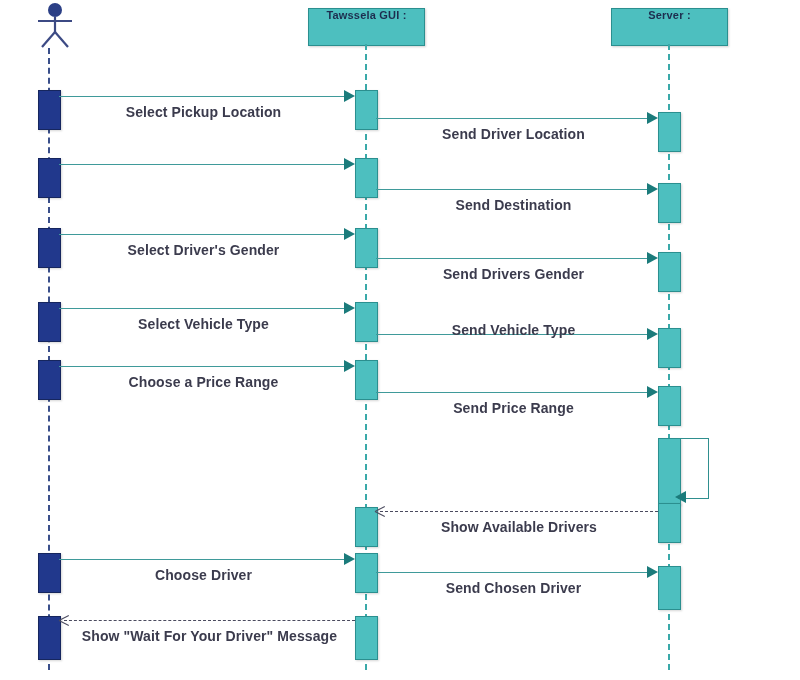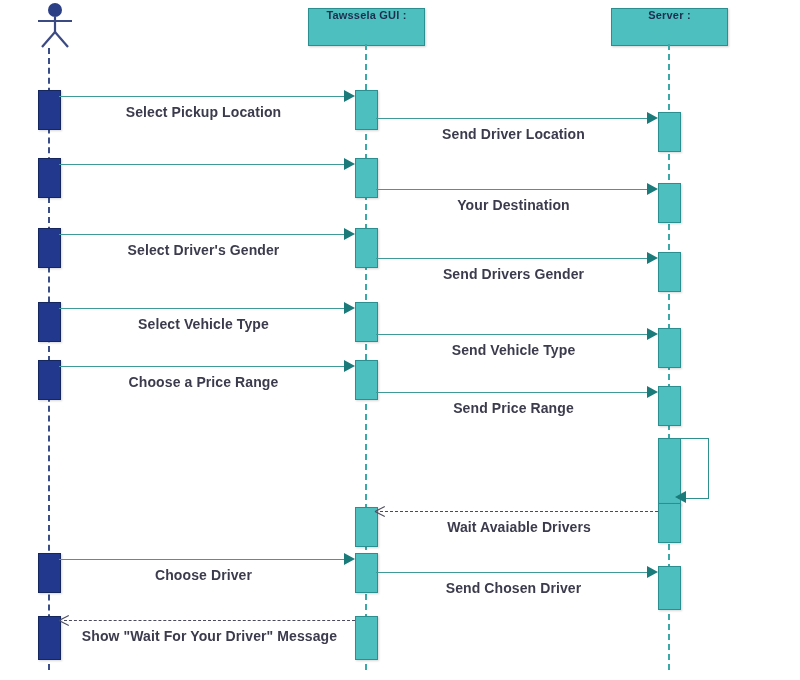--- a/index.html
+++ b/index.html
@@ -191,52 +191,52 @@
 
   <div class="msg-line" style="left:376px; top:118px; width:275px;"></div>
   <div class="arrow-r" style="left:647px; top:112px;"></div>
   <div class="msg-label" style="left:376px; top:126px; width:275px;">Send Driver Location</div>
 
   <div class="msg-line" style="left:59px; top:164px; width:289px;"></div>
   <div class="arrow-r" style="left:344px; top:158px;"></div>
 
   <div class="msg-line" style="left:376px; top:189px; width:275px;"></div>
   <div class="arrow-r" style="left:647px; top:183px;"></div>
-  <div class="msg-label" style="left:376px; top:197px; width:275px;">Your Destination</div>
+  <div class="msg-label" style="left:376px; top:197px; width:275px;">Send Destination</div>
 
   <div class="msg-line" style="left:59px; top:234px; width:289px;"></div>
   <div class="arrow-r" style="left:344px; top:228px;"></div>
   <div class="msg-label" style="left:59px; top:242px; width:289px;">Select Driver's Gender</div>
 
   <div class="msg-line" style="left:376px; top:258px; width:275px;"></div>
   <div class="arrow-r" style="left:647px; top:252px;"></div>
   <div class="msg-label" style="left:376px; top:266px; width:275px;">Send Drivers Gender</div>
 
   <div class="msg-line" style="left:59px; top:308px; width:289px;"></div>
   <div class="arrow-r" style="left:344px; top:302px;"></div>
   <div class="msg-label" style="left:59px; top:316px; width:289px;">Select Vehicle Type</div>
 
   <div class="msg-line" style="left:376px; top:334px; width:275px;"></div>
   <div class="arrow-r" style="left:647px; top:328px;"></div>
-  <div class="msg-label" style="left:376px; top:342px; width:275px;">Send Vehicle Type</div>
+  <div class="msg-label" style="left:376px; top:322px; width:275px;">Send Vehicle Type</div>
 
   <div class="msg-line" style="left:59px; top:366px; width:289px;"></div>
   <div class="arrow-r" style="left:344px; top:360px;"></div>
   <div class="msg-label" style="left:59px; top:374px; width:289px;">Choose a Price Range</div>
 
   <div class="msg-line" style="left:376px; top:392px; width:275px;"></div>
   <div class="arrow-r" style="left:647px; top:386px;"></div>
   <div class="msg-label" style="left:376px; top:400px; width:275px;">Send Price Range</div>
 
   <div class="self-loop" style="left:678px; top:438px; width:30px; height:59px;"></div>
   <div class="self-arrow" style="left:675px; top:491px;"></div>
 
   <div class="msg-line dashed" style="left:380px; top:511px; width:278px;"></div>
   <div class="arrow-l-open" style="left:375px; top:507px;"></div>
-  <div class="msg-label" style="left:380px; top:519px; width:278px;">Wait Avaiable Drivers</div>
+  <div class="msg-label" style="left:380px; top:519px; width:278px;">Show Available Drivers</div>
 
   <div class="msg-line" style="left:59px; top:559px; width:289px;"></div>
   <div class="arrow-r" style="left:344px; top:553px;"></div>
   <div class="msg-label" style="left:59px; top:567px; width:289px;">Choose Driver</div>
 
   <div class="msg-line" style="left:376px; top:572px; width:275px;"></div>
   <div class="arrow-r" style="left:647px; top:566px;"></div>
   <div class="msg-label" style="left:376px; top:580px; width:275px;">Send Chosen Driver</div>
 
   <div class="msg-line dashed" style="left:64px; top:620px; width:291px;"></div>

